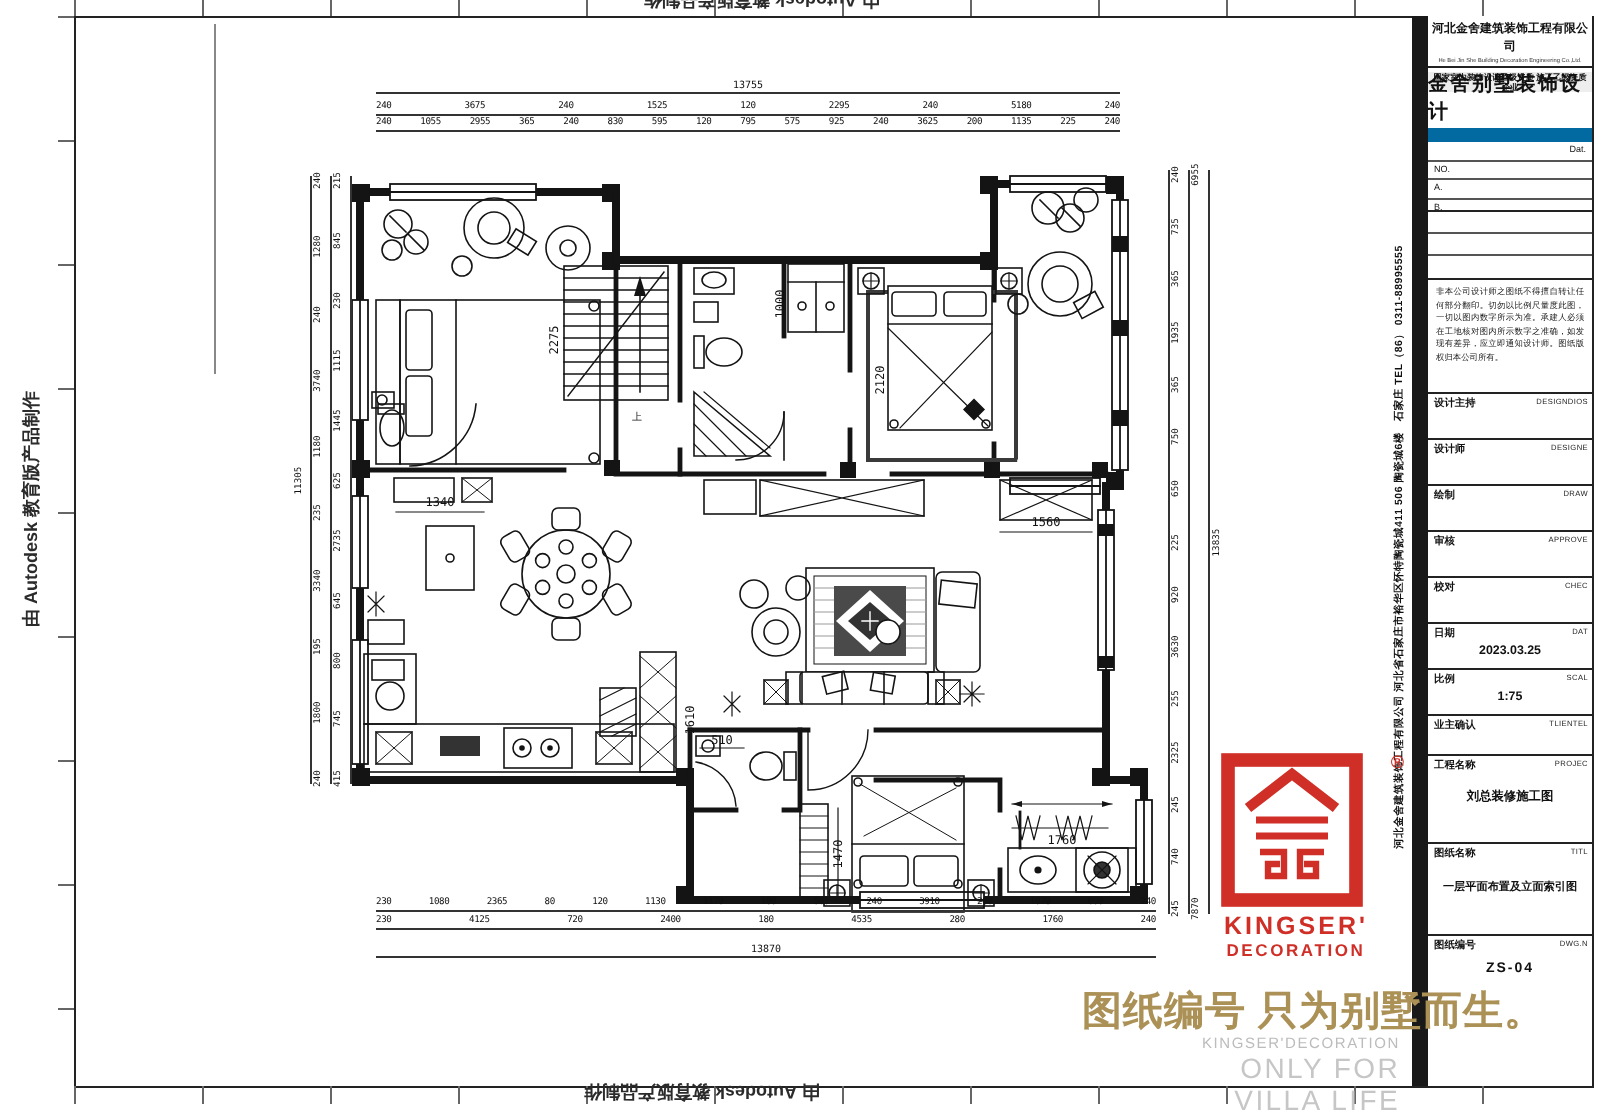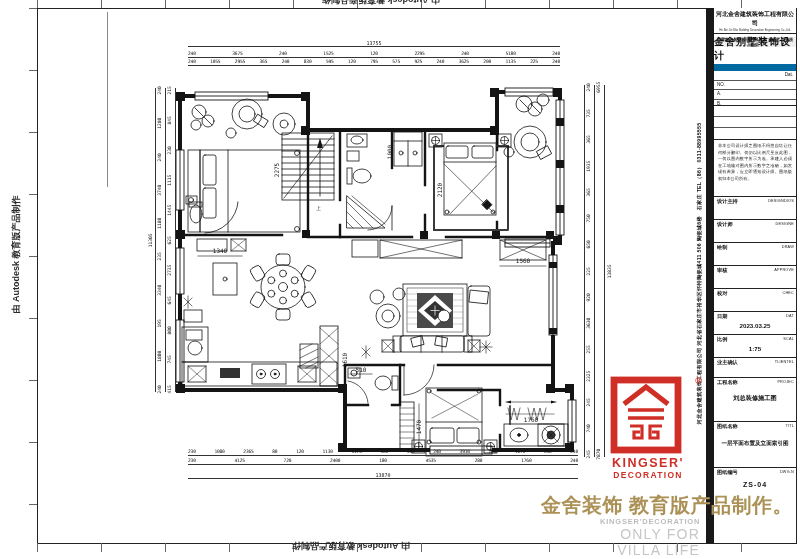--- a/index.html
+++ b/index.html
@@ -77,21 +77,21 @@
   #stamp{position:absolute;left:598px;top:376px;width:104px;height:108px;z-index:4;}
   .stamp-en1{position:absolute;left:2px;top:80px;width:96px;text-align:center;color:#cf2f26;
     font-weight:bold;font-size:12.5px;letter-spacing:1.5px;}
   .stamp-en2{position:absolute;left:2px;top:94px;width:96px;text-align:center;color:#cf2f26;
     font-weight:bold;font-size:8.5px;letter-spacing:1.3px;}
   .stamp-reg{position:absolute;right:0px;top:0px;color:#cf2f26;font-size:9px;font-weight:bold;}
   
   #slogan{position:absolute;left:541px;top:492px;font-size:20px;font-weight:bold;color:#ab9156;
     white-space:nowrap;z-index:20;letter-spacing:0.5px;}
   #slogan-en{position:absolute;left:600px;top:517px;width:100px;text-align:right;z-index:20;}
-  #slogan-en .l1{font-size:7.5px;color:#bcbcbc;letter-spacing:0.8px;font-weight:bold;}
+  #slogan-en .l1{font-size:7.5px;color:#bcbcbc;letter-spacing:0.8px;}
   #slogan-en .l2{font-size:14px;color:#c6c6c6;letter-spacing:1.2px;}
   svg text{font-family:"DejaVu Sans Mono",monospace;fill:#111;}
 </style>
 </head>
 <body>
 
 <div id="sheet">
 
   <div class="frame-line" style="left:37px;top:8px;width:760px;height:1px;"></div>
   <div class="frame-line" style="left:37px;top:543px;width:760px;height:1px;"></div>
@@ -614,19 +614,19 @@
       <path d="M7,14 L18,5.5 L29,14" fill="none" stroke="#cf2f26" stroke-width="2.6"></path>
       <path d="M9,17 H27 M9,21 H27" stroke="#cf2f26" stroke-width="1.8"></path>
       <path d="M10,25 H16 V31 H12 V28 H15" fill="none" stroke="#cf2f26" stroke-width="1.6"></path>
       <path d="M26,25 H20 V31 H24 V28 H21" fill="none" stroke="#cf2f26" stroke-width="1.6"></path>
     </svg>
     <span class="stamp-reg">®</span>
     <div class="stamp-en1">KINGSER'</div>
     <div class="stamp-en2">DECORATION</div>
   </div>
 
-  <div id="slogan">金舍装饰 教育版产品制作。</div>
+  <div id="slogan">图纸编号 只为别墅而生。</div>
   <div id="slogan-en">
     <div class="l1">KINGSER'DECORATION</div>
     <div class="l2">ONLY FOR VILLA LIFE</div>
   </div>
 
 </div>
 
 </body></html>

